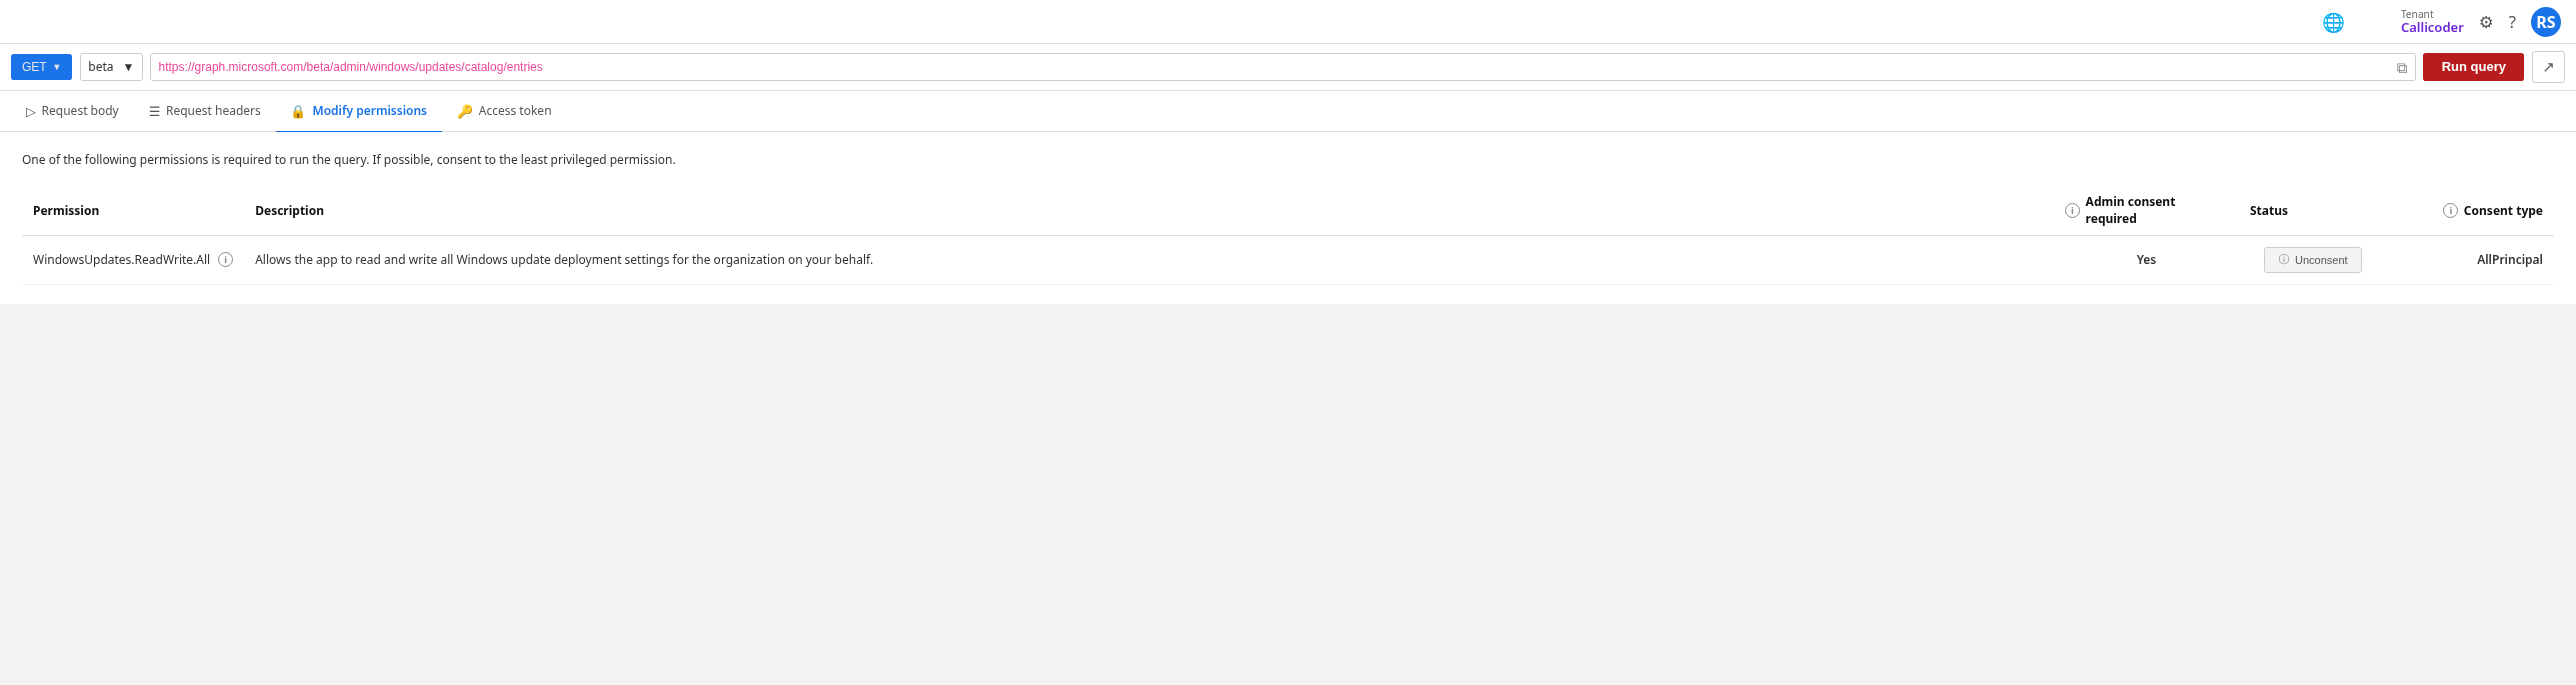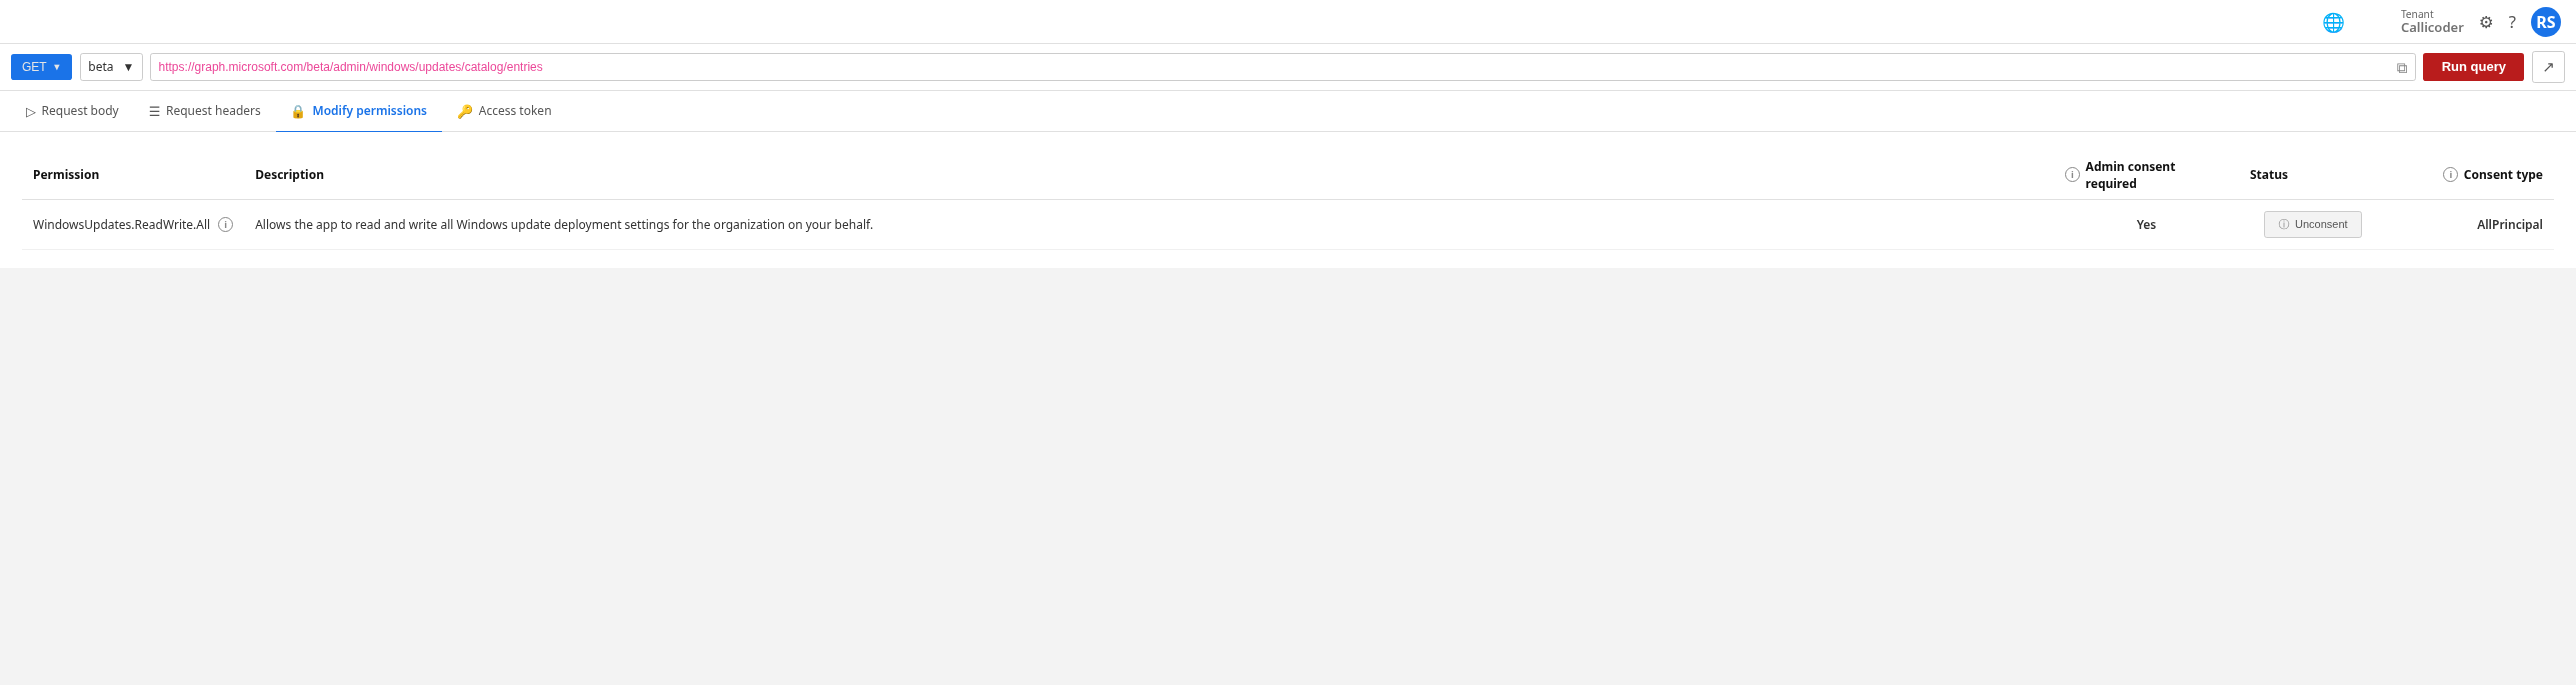--- a/index.html
+++ b/index.html
@@ -36,21 +36,21 @@
       line-height: 1.2;
       margin-left: 48px;
     }
     .topbar-tenant-label {
       font-size: 10.2px;
       color: #666;
     }
     .topbar-tenant-name {
       font-size: 13px;
       font-weight: 600;
-      color: #737373;
+      color: #6d28d9;
     }
     .topbar-icon {
       font-size: 16.7px;
       color: #555;
       cursor: pointer;
     }
     .topbar-avatar {
       width: 30px;
       height: 30px;
       border-radius: 50%;
@@ -318,20 +318,21 @@
       <span class="tab-icon">🔒</span>
       <span>Modify permissions</span>
     </div>
     <div class="tab">
       <span class="tab-icon">🔑</span>
       <span>Access token</span>
     </div>
   </div>
 
   <div class="permissions-content">
+    <div class="permissions-subtitle">One of the following permissions is required to run the query. If possible, consent to the least privileged permission.</div>
 
     <table class="perm-table">
       <thead>
         <tr>
           <th class="th-permission">
             <span>Permission</span>
           </th>
           <th class="th-description">
             <span>Description</span>
           </th>

